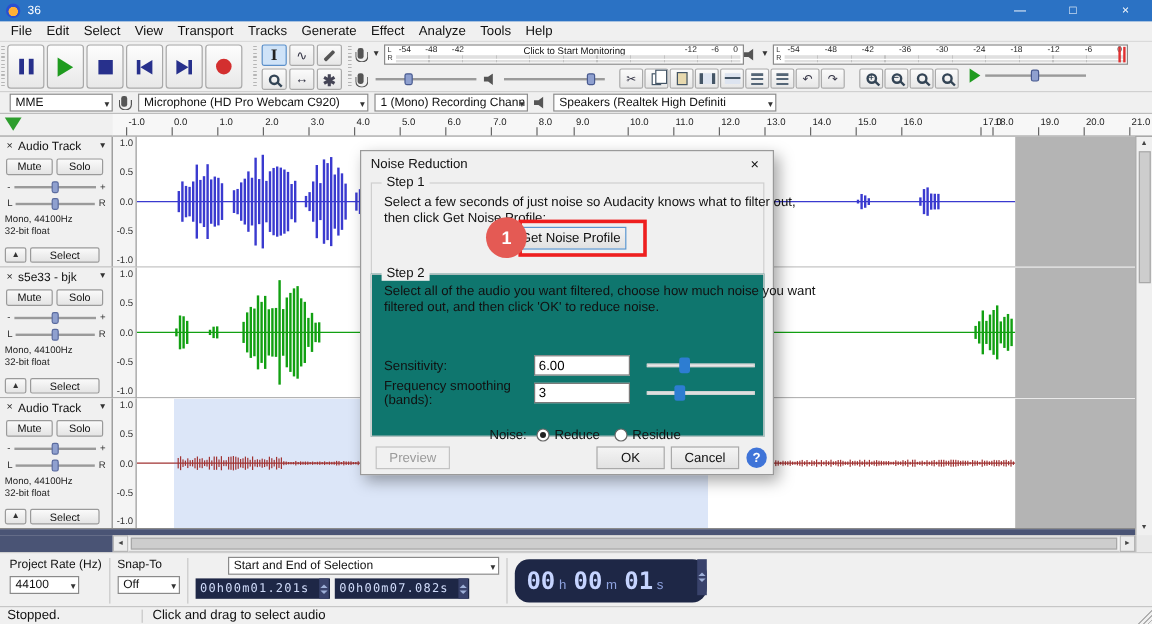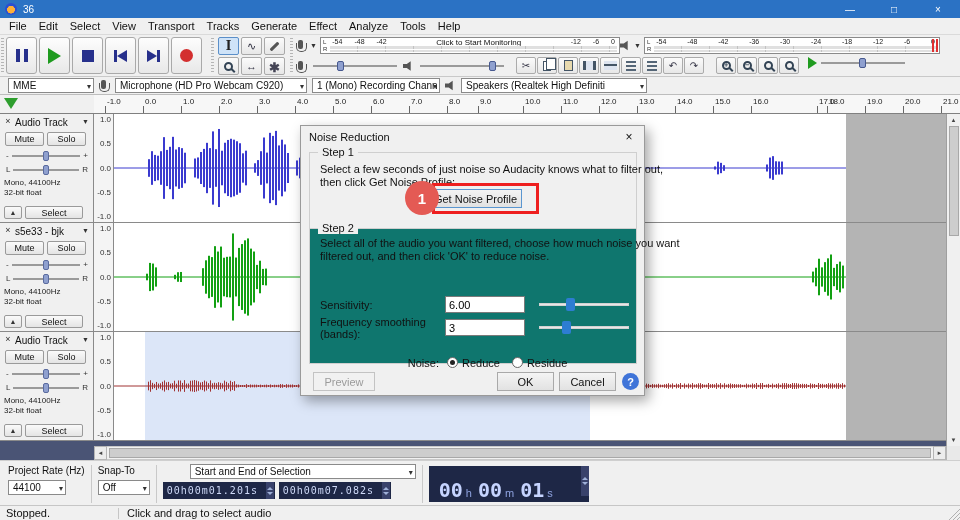--- a/index.html
+++ b/index.html
@@ -129,21 +129,21 @@
   .sb-col { display:flex; flex-direction:column; gap:3px; padding:1px 4px; }
   .sb-label { font-size:10px; height:13px; line-height:13px; white-space:nowrap; }
   .vsep { width:1px; background:#c9c9c9; margin:2px 2px; }
   .w58{width:58px;} .w52{width:52px;} .w226{width:226px;margin-left:27px;}
   .fieldrow { display:flex; gap:4px; }
   .tfield { width:112px; height:17px; background:#1e2746; color:#cfdaf8; font-family:"DejaVu Sans Mono",monospace; font-size:10px; display:flex; align-items:center; padding:0 1px 0 4px; letter-spacing:1px; }
   .tspin { width:8px; align-self:stretch; margin-left:auto; background:#39426b; display:flex; flex-direction:column; align-items:center; justify-content:center; gap:2px; }
   .sp-up { width:0; height:0; border-left:3px solid transparent; border-right:3px solid transparent; border-bottom:3px solid #9fb0d8; }
   .sp-dn { width:0; height:0; border-left:3px solid transparent; border-right:3px solid transparent; border-top:3px solid #9fb0d8; }
   .sb-col4 { justify-content:center; }
-  .bigtime { height:36px; background:#1e2746; display:flex; align-items:flex-end; padding:0 0 0 10px; gap:3px; width:160px; }
+  .bigtime { height:36px; background:#1e2746; display:flex; align-items:center; padding:0 0 0 10px; gap:3px; width:160px;border-radius:12px; }
   .bt-digit { font-family:"DejaVu Sans Mono",monospace; font-size:20px; font-weight:bold; color:#c6d4ff; }
   .bt-unit { font-size:11px; color:#8fa3e0; margin:6px 3px 0 0; }
 
   
   #statusbar { position:absolute; top:505px; left:0; right:0; height:15px; background:#f0f0f0; border-top:1px solid #c6c6c6; display:flex; align-items:center; }
   .st1 { width:118px; padding-left:6px; }
   .st-sep { width:1px; height:11px; background:#c6c6c6; margin-right:8px; }
   .sizegrip { position:absolute; right:0; bottom:0; width:13px; height:13px;
     background:linear-gradient(135deg, transparent 0 55%, #b0b0b0 55% 60%, transparent 60% 70%, #b0b0b0 70% 75%, transparent 75% 85%, #b0b0b0 85% 90%, transparent 90%); }
 

